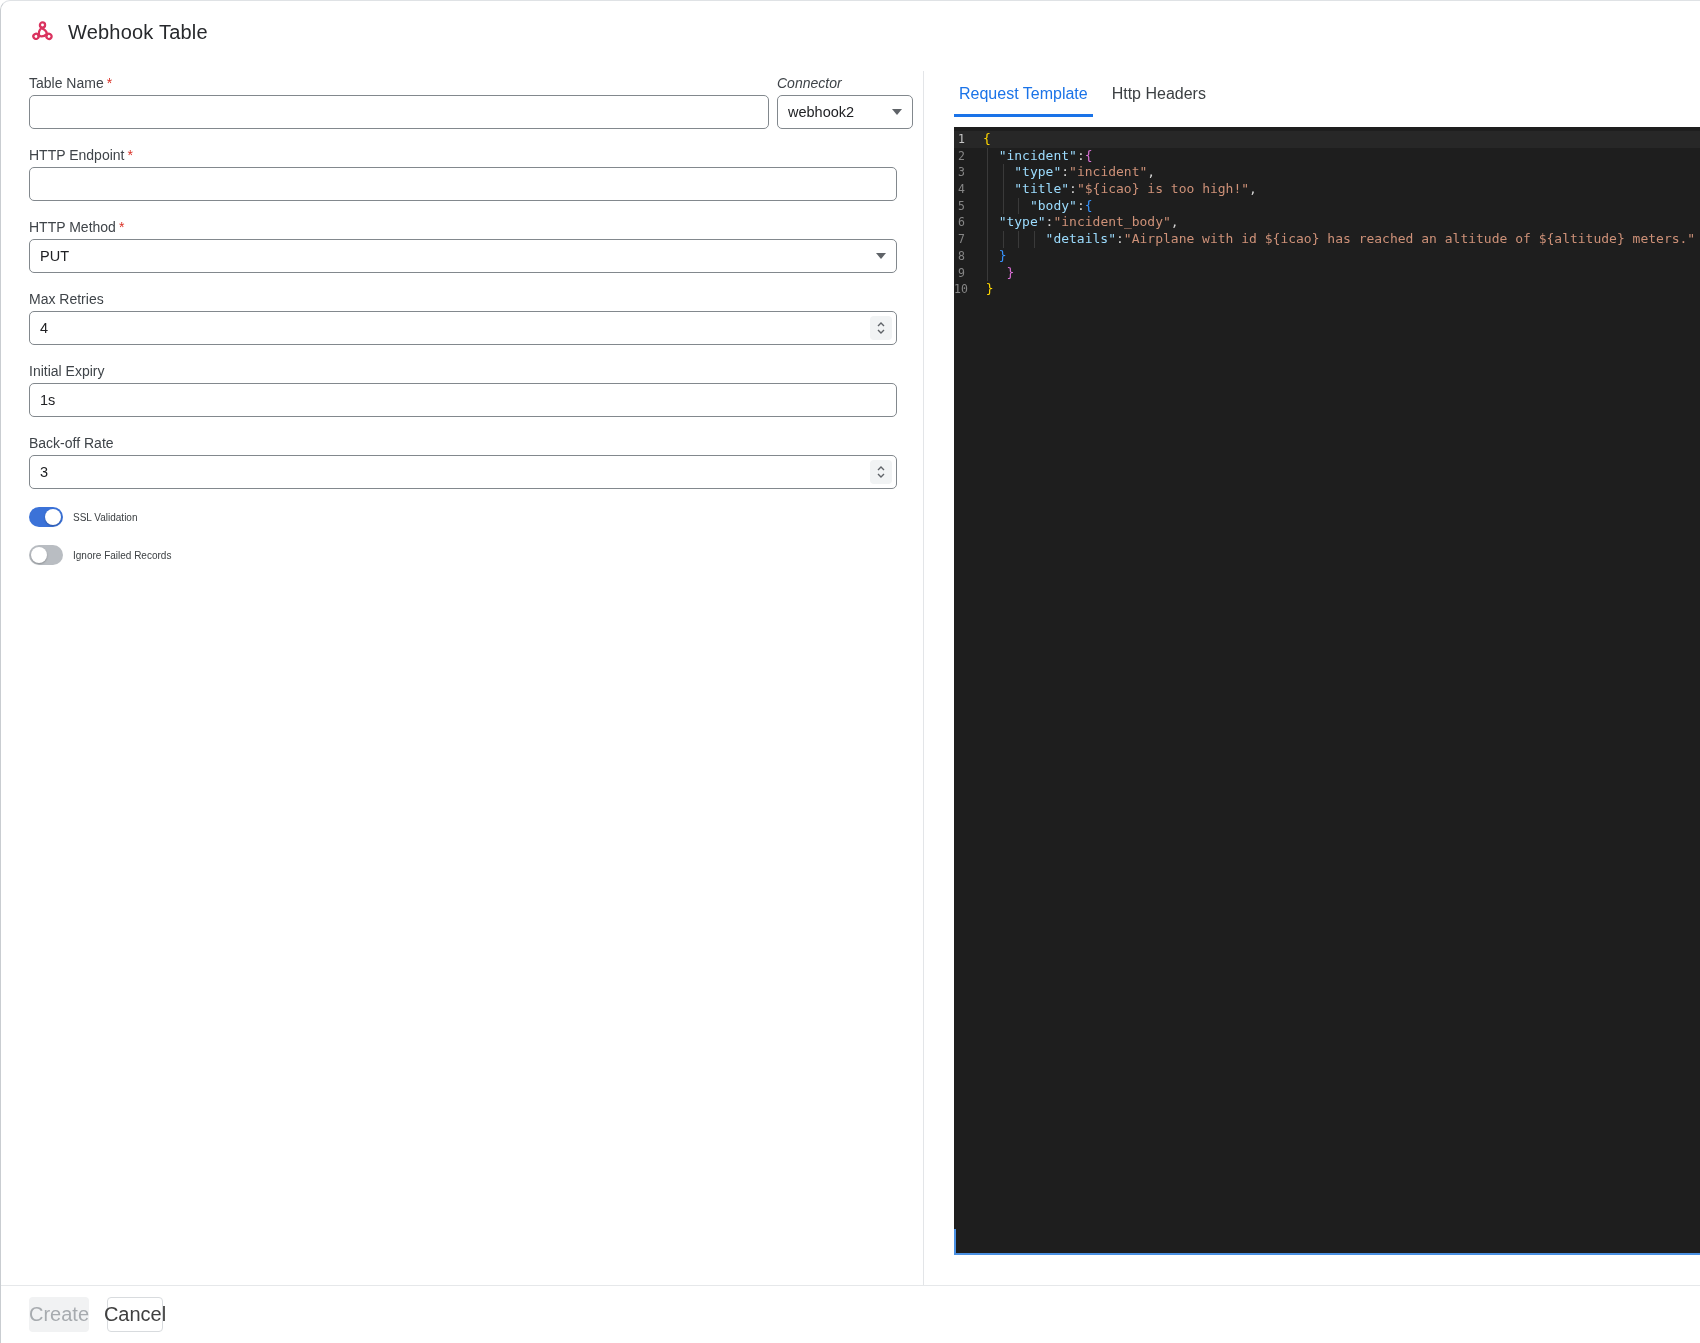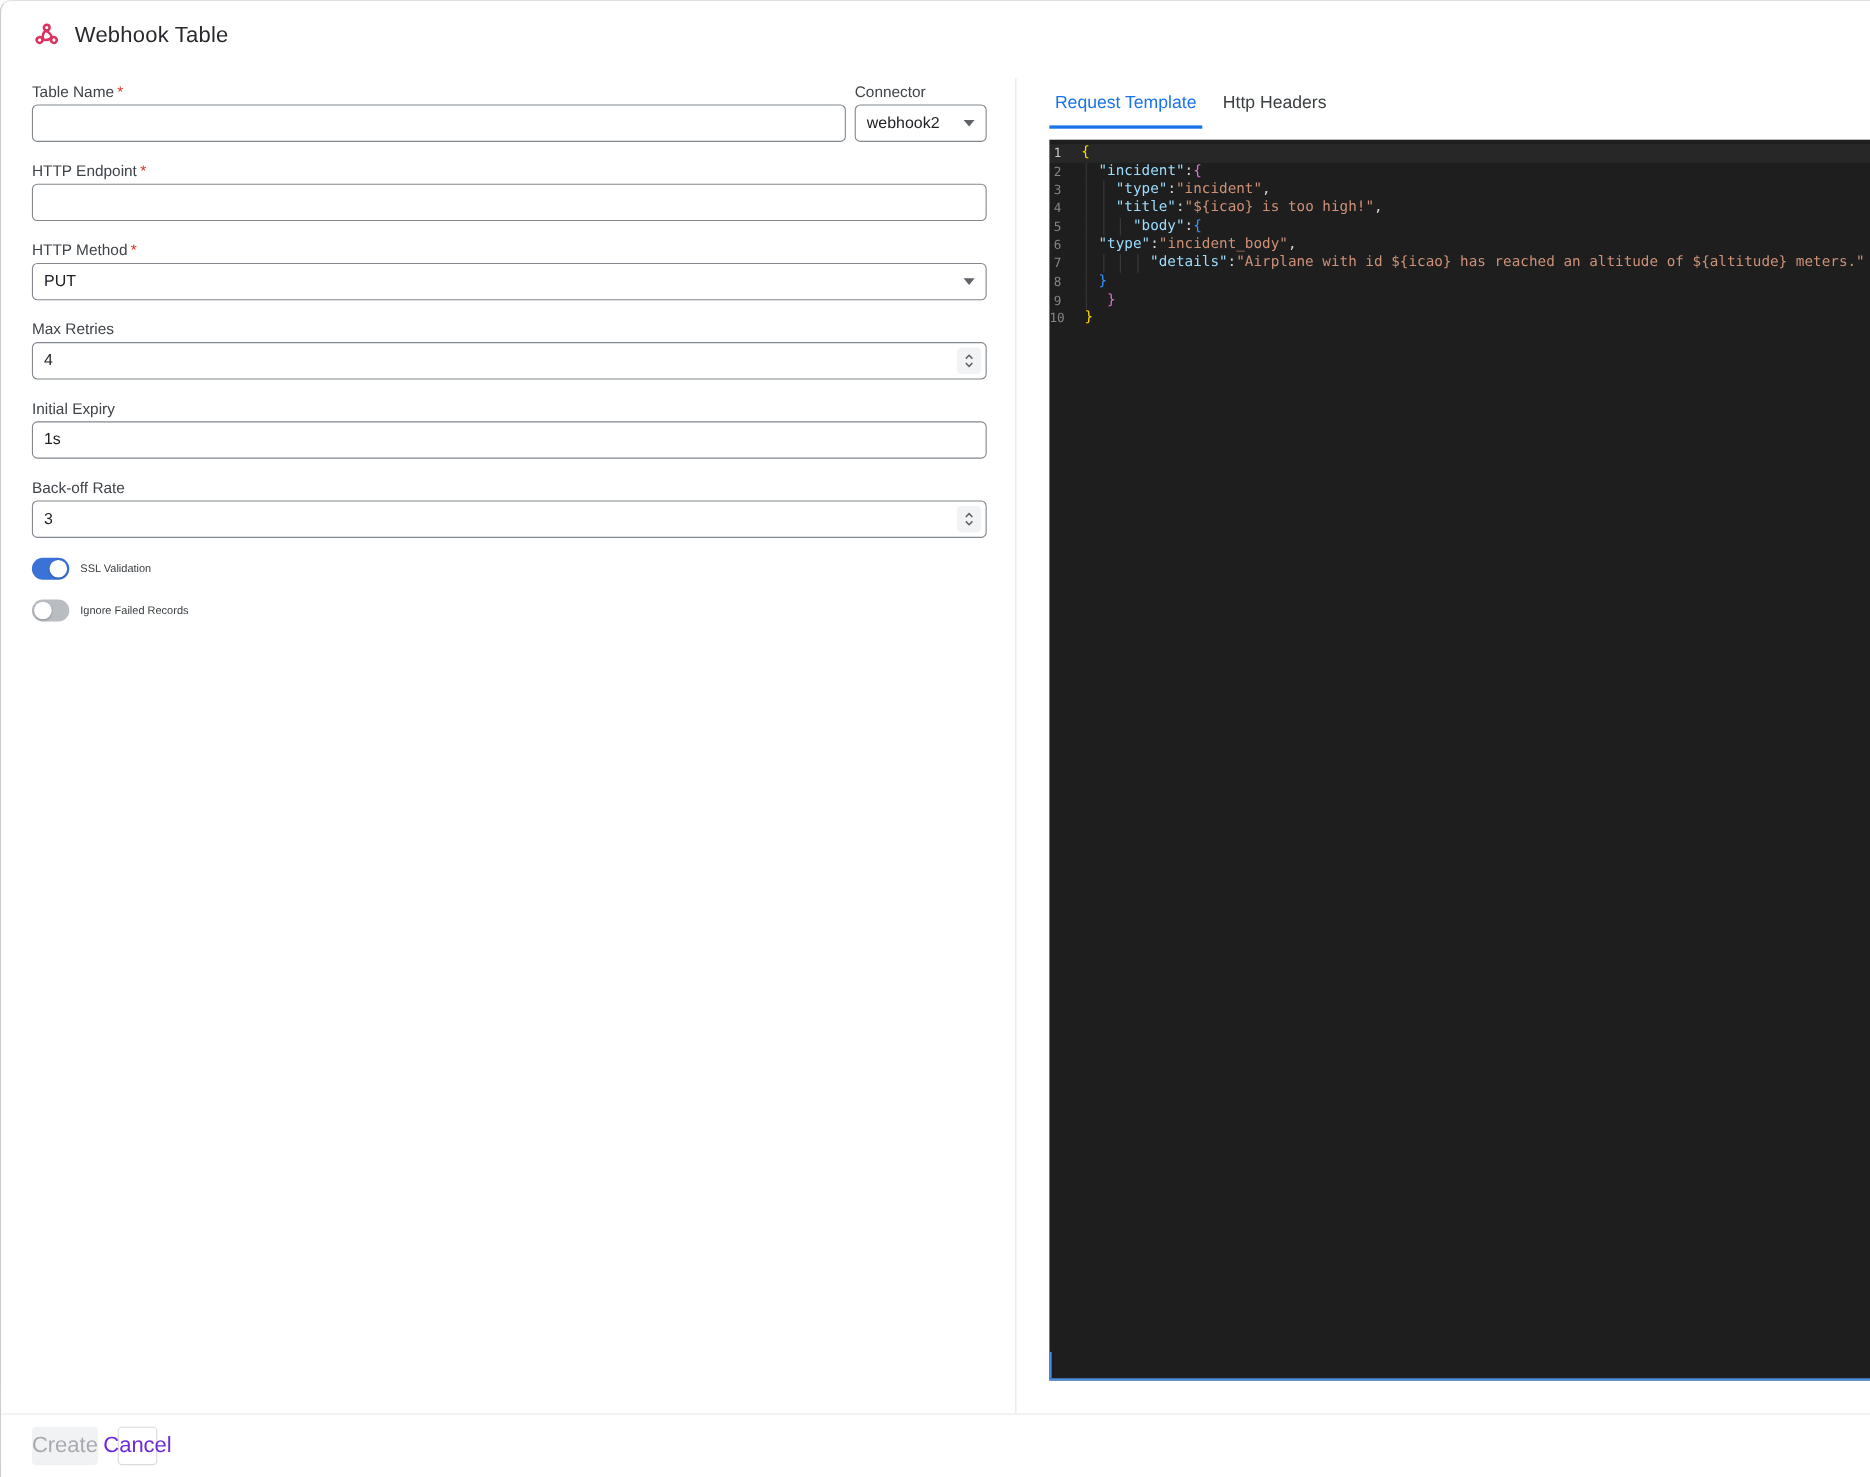--- a/index.html
+++ b/index.html
@@ -69,21 +69,21 @@
   .b2 { color:#da70d6; } 
   .b3 { color:#3794ff; } 
   .k  { color:#9cdcfe; } 
   .s  { color:#ce9178; } 
   .p  { color:#d4d4d4; } 
 
   
   .btn { position:absolute; top:1296px; height:35px; border-radius:4px; font-size:20px;
          font-family:"Liberation Sans", sans-serif; display:flex; align-items:center; justify-content:center; }
   .btn-create { left:28px; width:60px; background:#f1f2f3; color:#a7abaf; border:none; cursor:default; }
-  .btn-cancel { left:106px; width:36px; background:#fff; color:#6d28d9; border:1px solid #d8dbde; cursor:pointer; }
+  .btn-cancel { left:106px; width:56px; background:#fff; color:#404040; border:1px solid #d8dbde; cursor:pointer; }
 </style>
 </head>
 <body>
 
 <div id="page">
 
   <div class="hdr">
     <span>
       <svg width="27" height="27" viewBox="0 0 24 25" fill="none" stroke="#da335f" stroke-width="2.1" stroke-linecap="round">
         <g>
@@ -101,24 +101,24 @@
       </svg>
     </span>
     <h1>Webhook Table</h1>
   </div>
 
   <div class="lbl" style="left:28px; top:74px;">
     <span>Table Name</span><span class="req">*</span>
   </div>
   <input class="inp" style="left: 28px; top: 94px; width: 740px;" value="">
 
-  <div class="lbl" style="left:776px; top:74px;">
+  <div class="lbl" style="left:776px; top:74px;font-style:italic;">
     <span>Connector</span>
   </div>
-  <div class="inp selbox" style="left:776px; top:94px; width:120px;">
+  <div class="inp selbox" style="left:776px; top:94px; width:136px;">
     <span>webhook2</span>
     <span class="caret"></span>
   </div>
 
   <div class="lbl" style="left:28px; top:146px;">
     <span>HTTP Endpoint</span><span class="req">*</span>
   </div>
   <input class="inp" style="left: 28px; top: 166px; width: 868px;" value="">
 
   <div class="lbl" style="left:28px; top:218px;">

